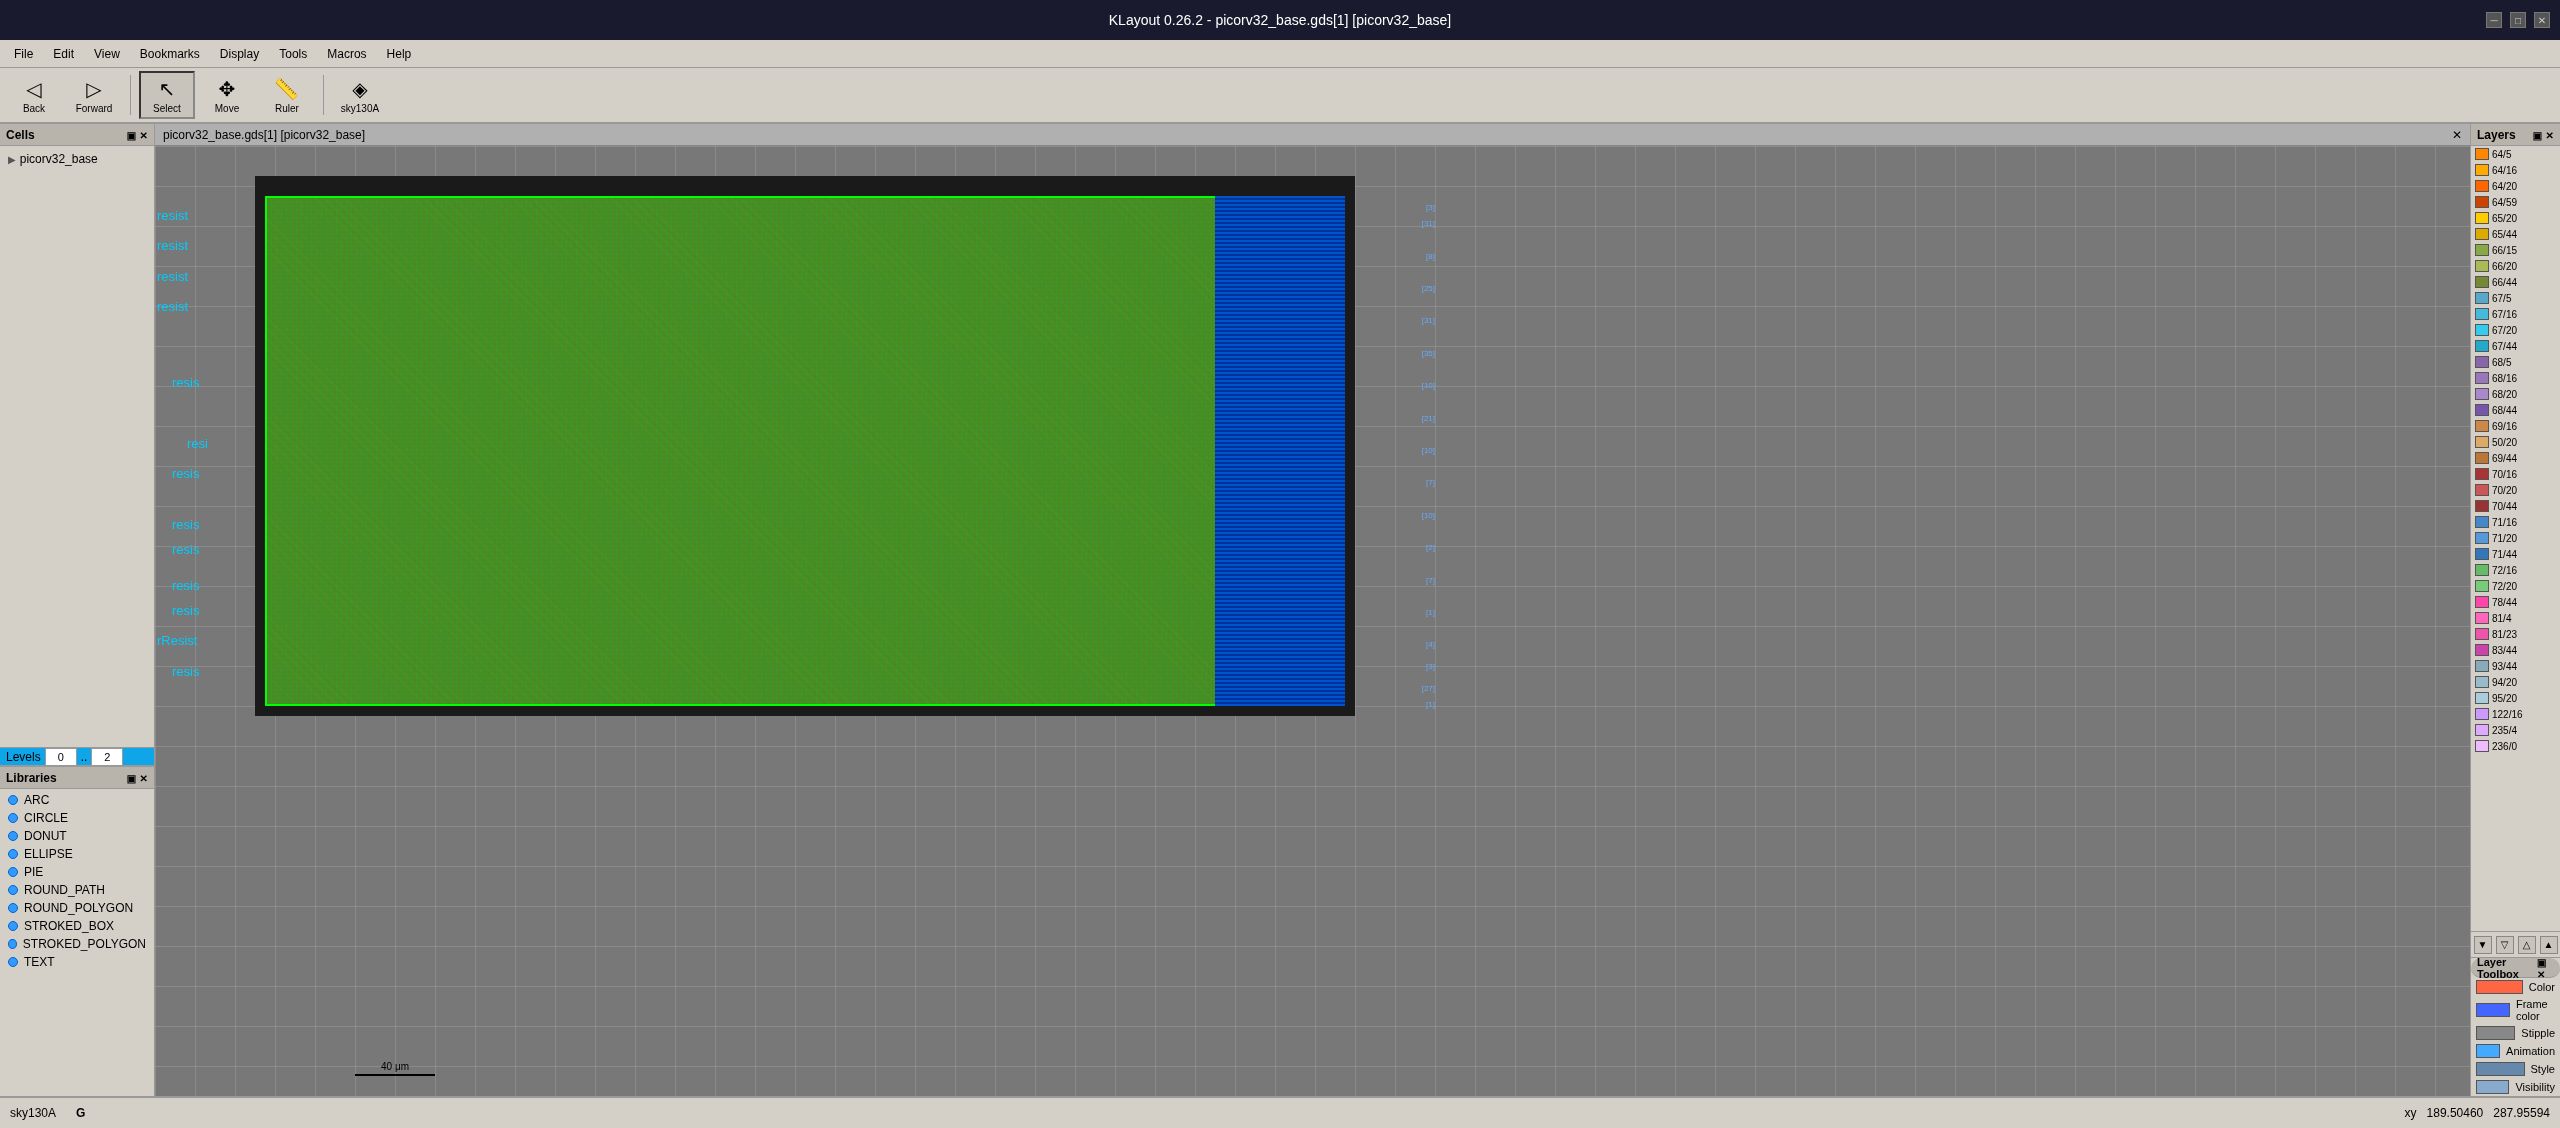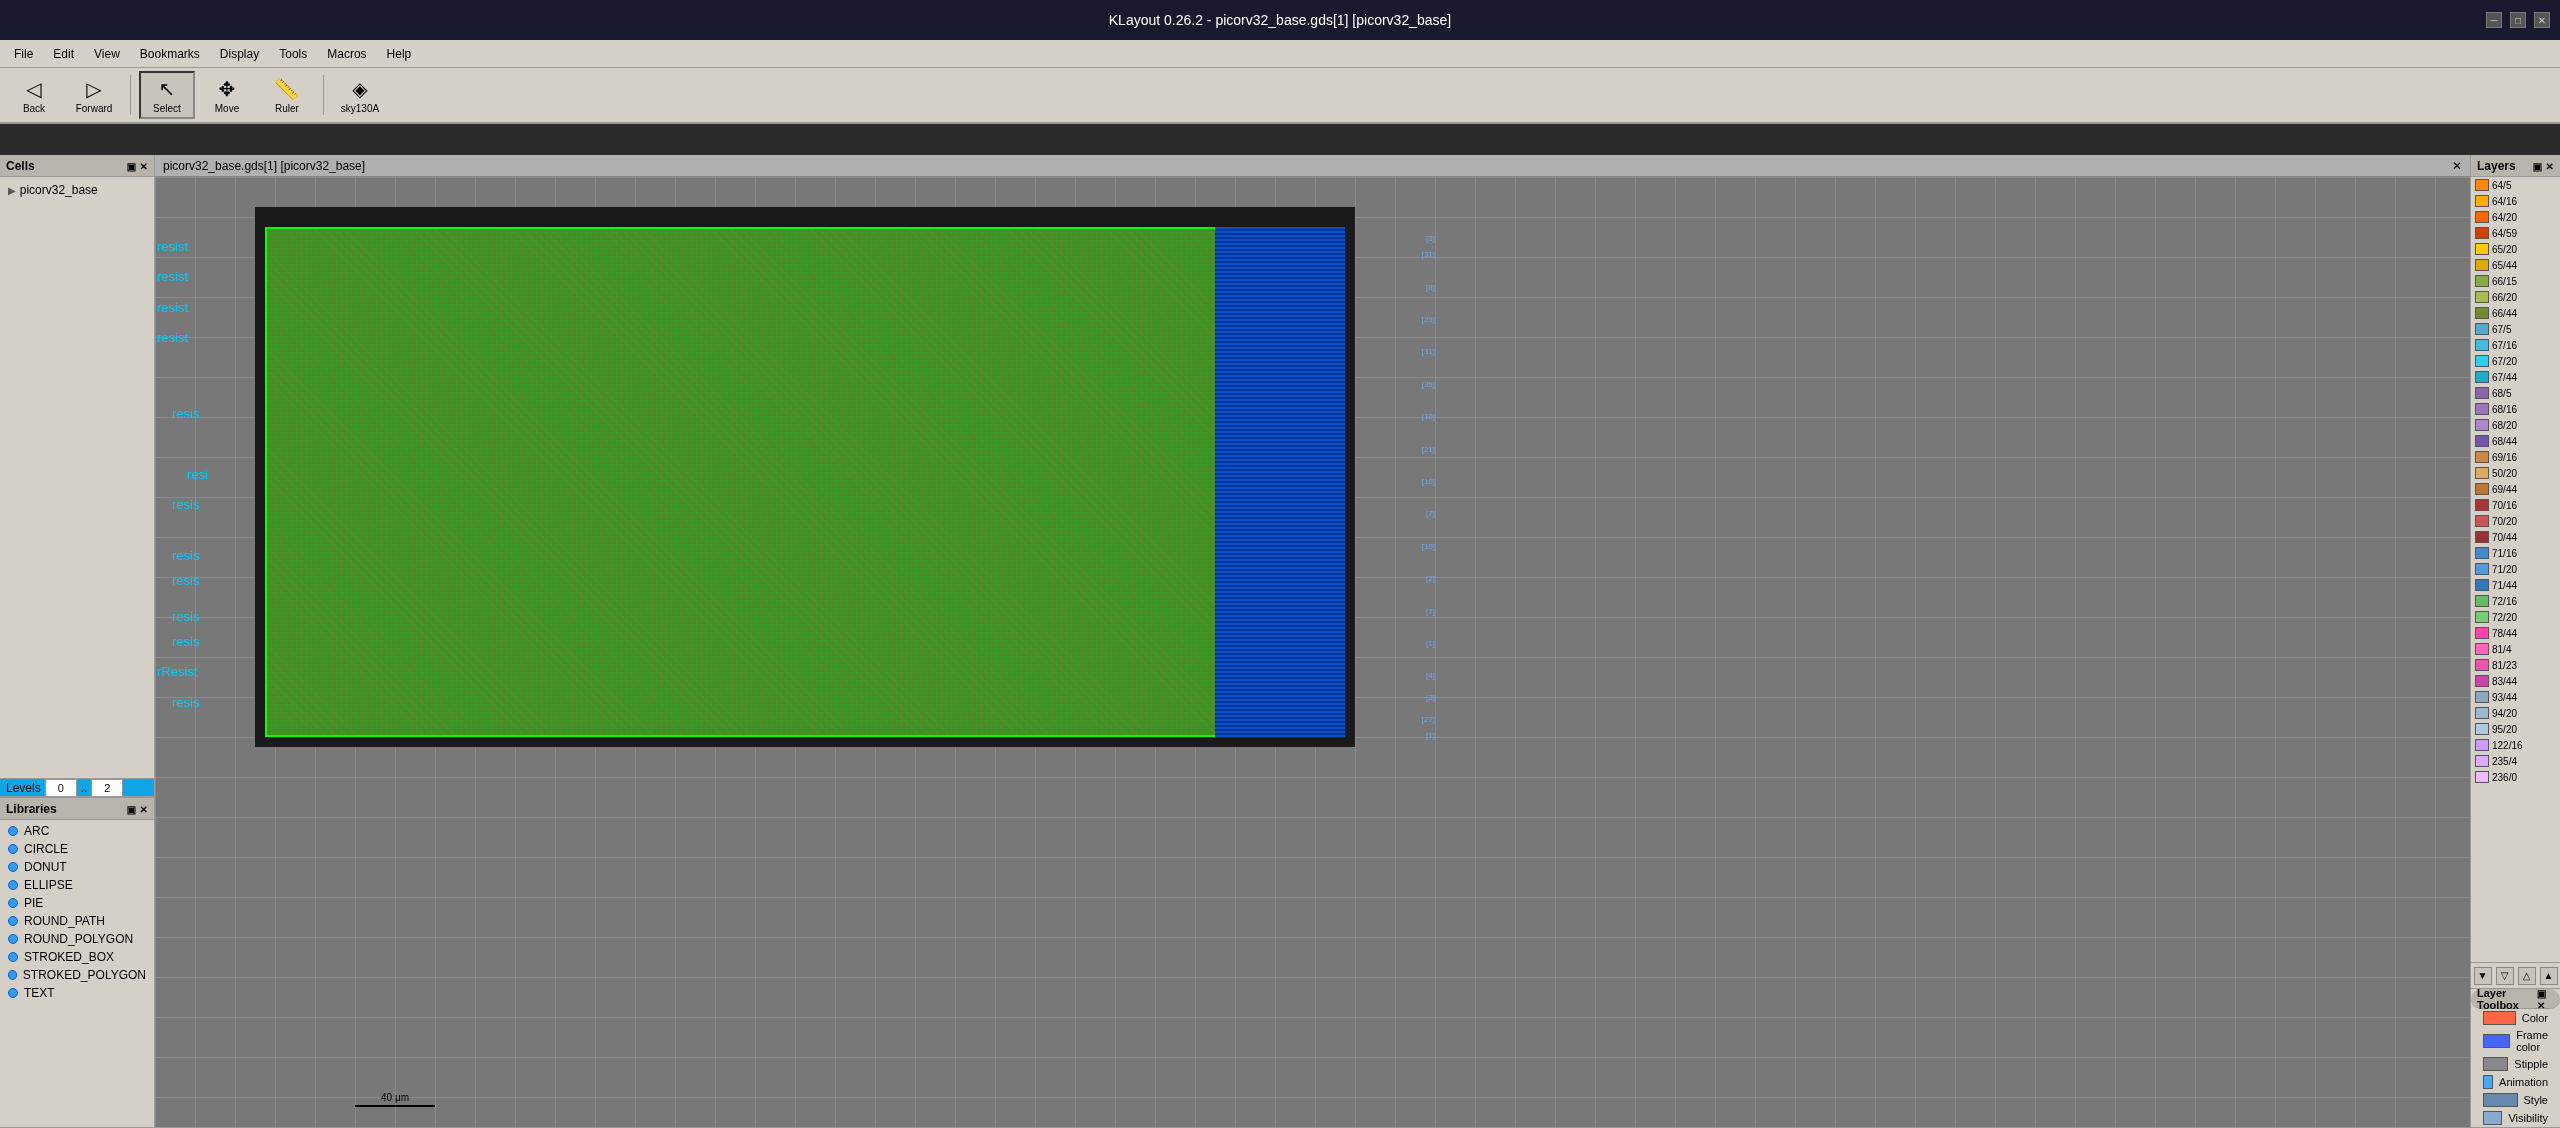--- a/index.html
+++ b/index.html
@@ -95,21 +95,20 @@
       height: 40px;
       background: #999;
       margin: 0 4px;
     }
 
     
     #main-layout {
       display: flex;
       width: 100%;
       height: calc(1128px - 40px - 28px - 56px - 32px);
-      margin-top: 31px;
     }
 
     
     #left-panel {
       width: 155px;
       min-width: 155px;
       background: #d4d0c8;
       border-right: 1px solid #999;
       display: flex;
       flex-direction: column;
@@ -388,21 +387,21 @@
       align-items: center;
       padding: 0 6px;
       font-size: 11px;
       font-weight: bold;
       justify-content: space-between;
       border-radius: 10px;
     }
     .toolbox-item {
       display: flex;
       align-items: center;
-      padding: 2px 12px;
+      padding: 2px 5px;
       gap: 6px;
       font-size: 11px;
       cursor: pointer;
     }
     .toolbox-color {
       width: 50px;
       height: 14px;
       border: 1px solid #555;
     }
 

